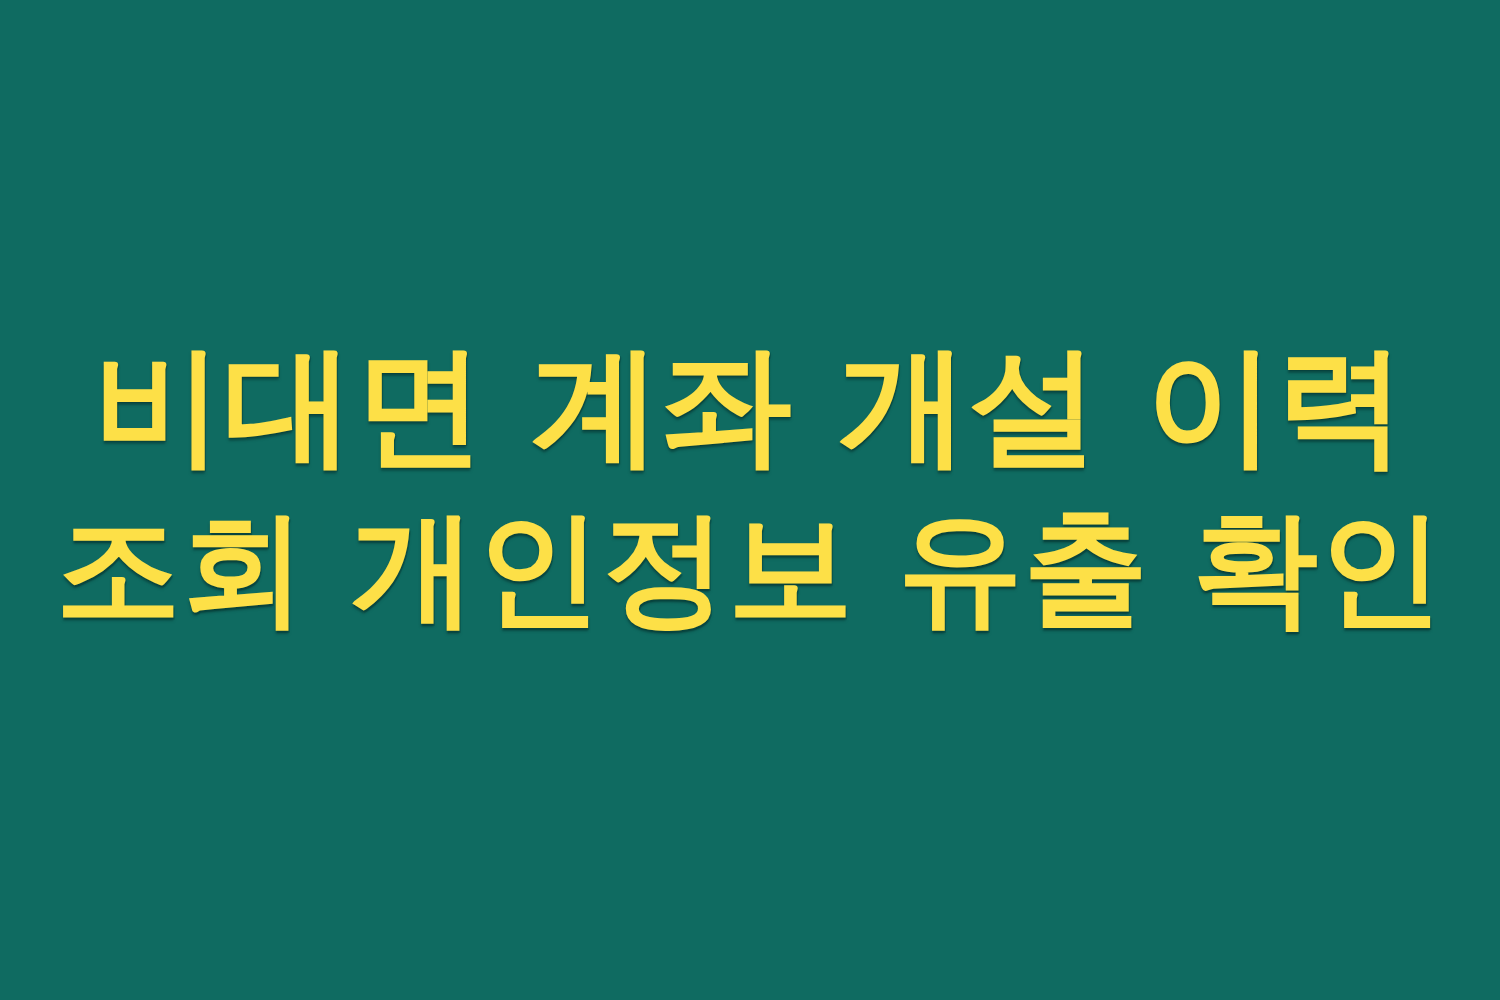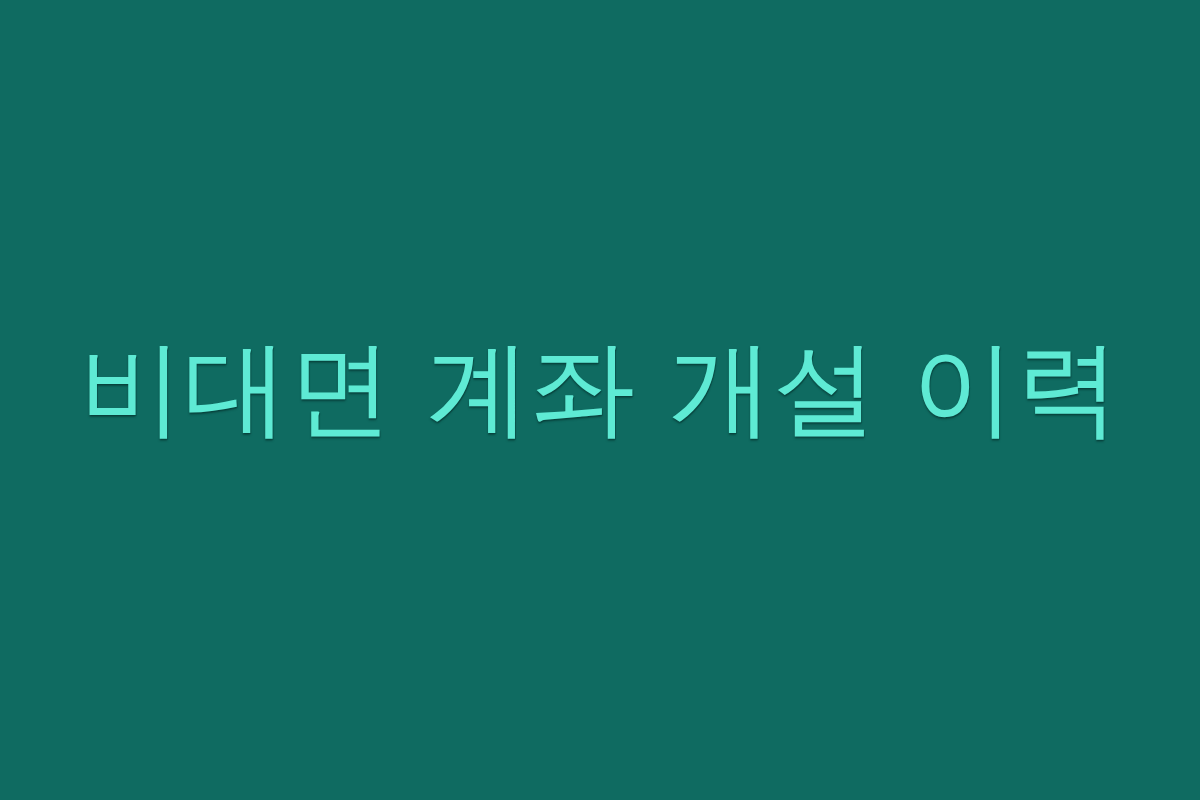--- a/index.html
+++ b/index.html
@@ -30,23 +30,23 @@
     width: 100%;
     text-align: center;
     padding: 0 24px;
     box-sizing: border-box;
     
     transform: translateY(-12px);
   }
 
   .headline-line {
     display: block;
-    color: #5eead4;
+    color: #fde047;
     font-family: "DejaVu Sans", "Liberation Sans", sans-serif;
-    font-weight: 400;
+    font-weight: 700;
     font-size: 104px;
     line-height: 1.27;
     letter-spacing: 0.5px;
     white-space: nowrap;
     text-shadow:
       0 2px 2px rgba(5, 48, 43, 0.55),
       1px 1px 0 rgba(5, 48, 43, 0.28);
   }
 
   .headline-line.line-2 {
@@ -55,16 +55,17 @@
 </style>
 </head>
 <body>
 
 <div class="banner">
 
   <div class="headline">
 
     <span class="headline-line line-1">비대면 계좌 개설 이력</span>
 
+    <span class="headline-line line-2">조회 개인정보 유출 확인</span>
 
   </div>
 
 </div>
 
 </body></html>

